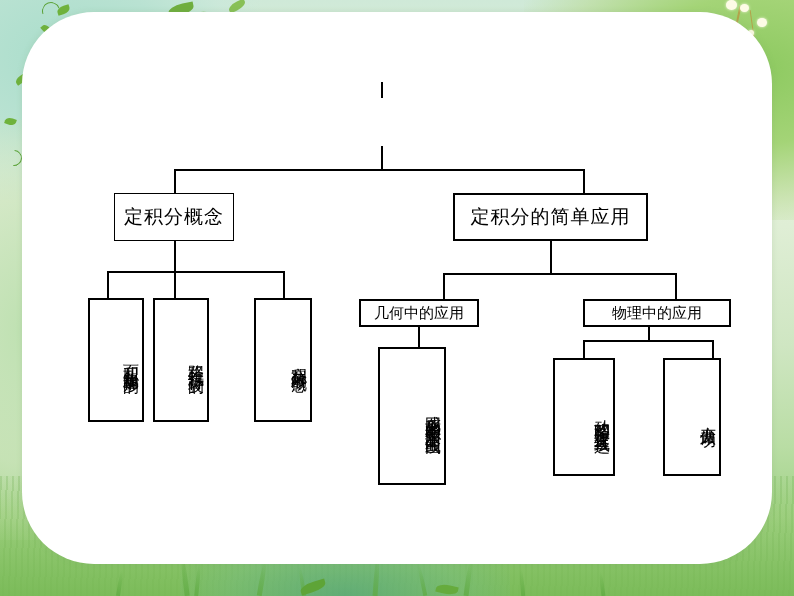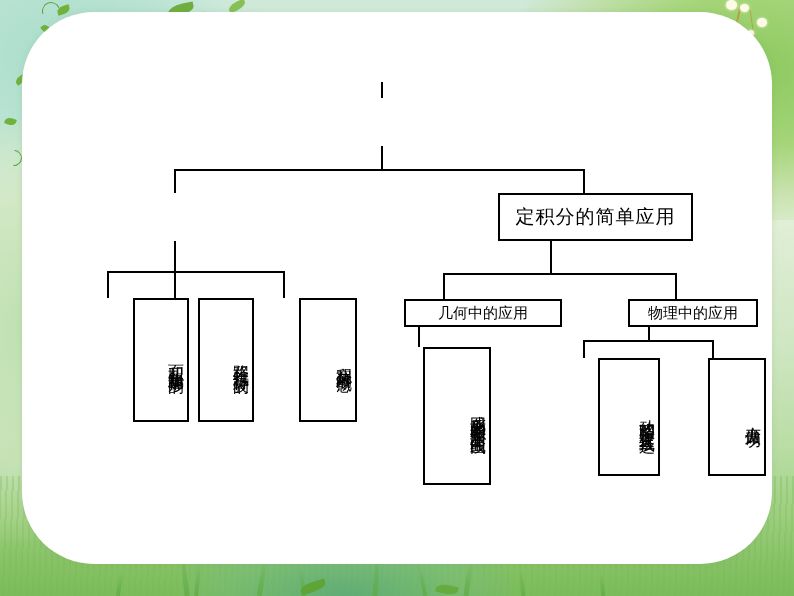--- a/index.html
+++ b/index.html
@@ -121,21 +121,21 @@
     position: absolute;
     border: 1.6px solid #000000;
     background: #ffffff;
     box-sizing: border-box;
     display: flex;
     align-items: center;
     justify-content: center;
     color: #000000;
     line-height: 1.1;
   }
-  .node.thick { border-width: 2px; margin-left: 45px; }
+  .node.thick { border-width: 2px; }
   .node-h {
     font-size: 19px;
     letter-spacing: 1px;
     white-space: nowrap;
   }
   .node-h.small {
     font-size: 15px;
     letter-spacing: 0px;
   }
   
@@ -219,20 +219,23 @@
   <div class="diagram">
 
     <div class="line v" style="left:381px; top:82px; height:16px;"></div>
 
 
     <div class="line v" style="left:381px; top:146px; height:24px;"></div>
     <div class="line thick h" style="left:174px; top:169px; width:411px;"></div>
     <div class="line v" style="left:174px; top:169px; height:24px;"></div>
     <div class="line thick v" style="left:583px; top:169px; height:24px;"></div>
 
+    <div class="node node-h" style="left:114px; top:193px; width:120px; height:48px;">
+      <span>定积分概念</span>
+    </div>
 
     <div class="node node-h thick" style="left:453px; top:193px; width:195px; height:48px;">
       <span>定积分的简单应用</span>
     </div>
 
     <div class="line thick v" style="left:174px; top:241px; height:31px;"></div>
     <div class="line h" style="left:107px; top:271px; width:177px;"></div>
     <div class="line v" style="left:107px; top:271px; height:27px;"></div>
     <div class="line v" style="left:174px; top:271px; height:27px;"></div>
     <div class="line v" style="left:283px; top:271px; height:27px;"></div>
@@ -255,25 +258,25 @@
       <div class="vwrap">
         <span class="vcol">定积分的概念</span>
       </div>
     </div>
 
     <div class="line v" style="left:550px; top:241px; height:33px;"></div>
     <div class="line thick h" style="left:443px; top:273px; width:233px;"></div>
     <div class="line v" style="left:443px; top:273px; height:26px;"></div>
     <div class="line v" style="left:675px; top:273px; height:26px;"></div>
 
-    <div class="node node-h small thick" style="left:359px; top:299px; width:158px; height:28px;">
+    <div class="node node-h small thick" style="left:359px; top:299px; width:120px; height:28px;">
       <span>几何中的应用</span>
     </div>
 
-    <div class="node node-h small thick" style="left:583px; top:299px; width:130px; height:28px;text-align:right;">
+    <div class="node node-h small thick" style="left:583px; top:299px; width:148px; height:28px;text-align:right;">
       <span>物理中的应用</span>
     </div>
 
     <div class="line v" style="left:418px; top:327px; height:20px;"></div>
 
     <div class="node node-v thick" style="left:378px; top:347px; width:68px; height:138px;">
       <div class="vwrap">
         <span class="vcol">成图形的面积</span>
         <span class="vcol">求平面曲线围</span>
       </div>

